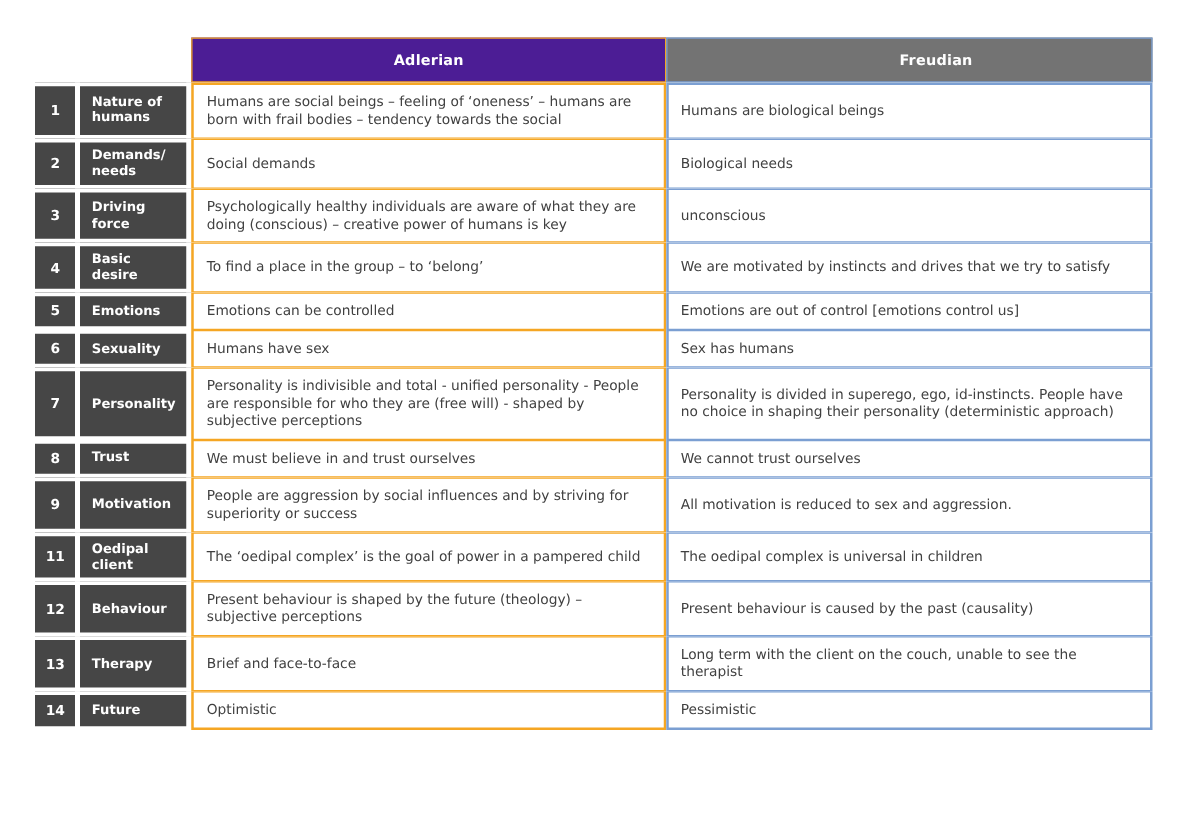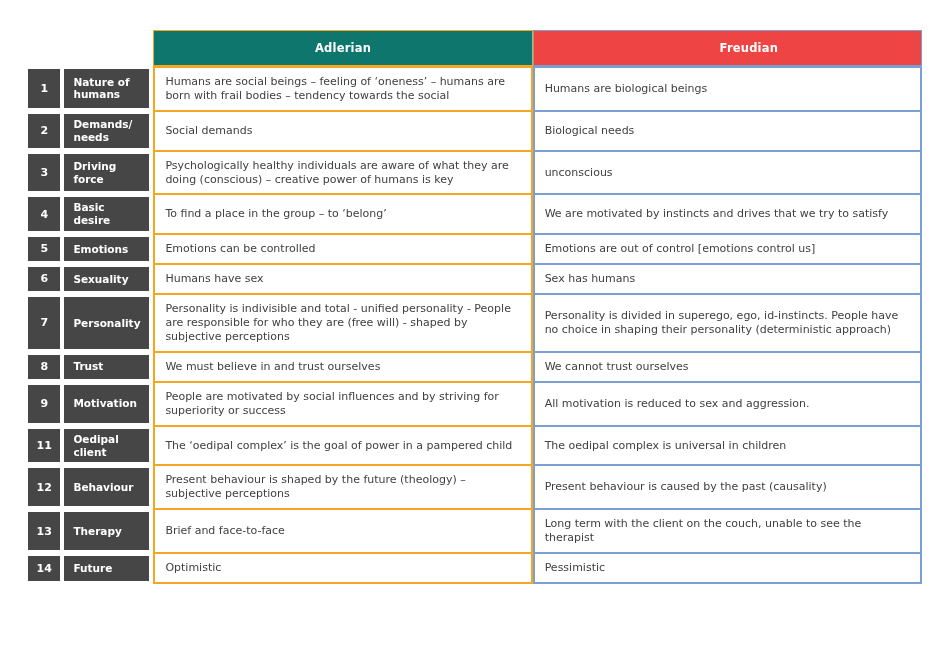--- a/index.html
+++ b/index.html
@@ -38,25 +38,25 @@
   .hdr-freudian {
     height: 32px;
     text-align: center;
     vertical-align: middle;
     color: #ffffff;
     font-weight: bold;
     font-size: 11.5px;
     letter-spacing: 0.2px;
   }
   .hdr-adlerian {
-    background: #0f766e;
+    background: #4c1d95;
     border: 1px solid #F5A623;
   }
   .hdr-freudian {
-    background: #ef4444;
+    background: #737373;
     border: 1px solid #7B9FD2;
     padding-left: 44px;
   }
 
   
   .cell-num,
   .cell-label {
     background: #464646;
     color: #ffffff;
     font-weight: bold;
@@ -168,21 +168,21 @@
       </tr>
       <tr>
         <td class="cell-num">8</td>
         <td class="cell-label">Trust</td>
         <td class="cell-adlerian">We must believe in and trust ourselves</td>
         <td class="cell-freudian">We cannot trust ourselves</td>
       </tr>
       <tr>
         <td class="cell-num">9</td>
         <td class="cell-label">Motivation</td>
-        <td class="cell-adlerian">People are motivated by social influences and by striving for superiority or success</td>
+        <td class="cell-adlerian">People are aggression by social influences and by striving for superiority or success</td>
         <td class="cell-freudian">All motivation is reduced to sex and aggression.</td>
       </tr>
       <tr>
         <td class="cell-num">11</td>
         <td class="cell-label">Oedipal client</td>
         <td class="cell-adlerian">The ‘oedipal complex’ is the goal of power in a pampered child</td>
         <td class="cell-freudian">The oedipal complex is universal in children</td>
       </tr>
       <tr>
         <td class="cell-num">12</td>

